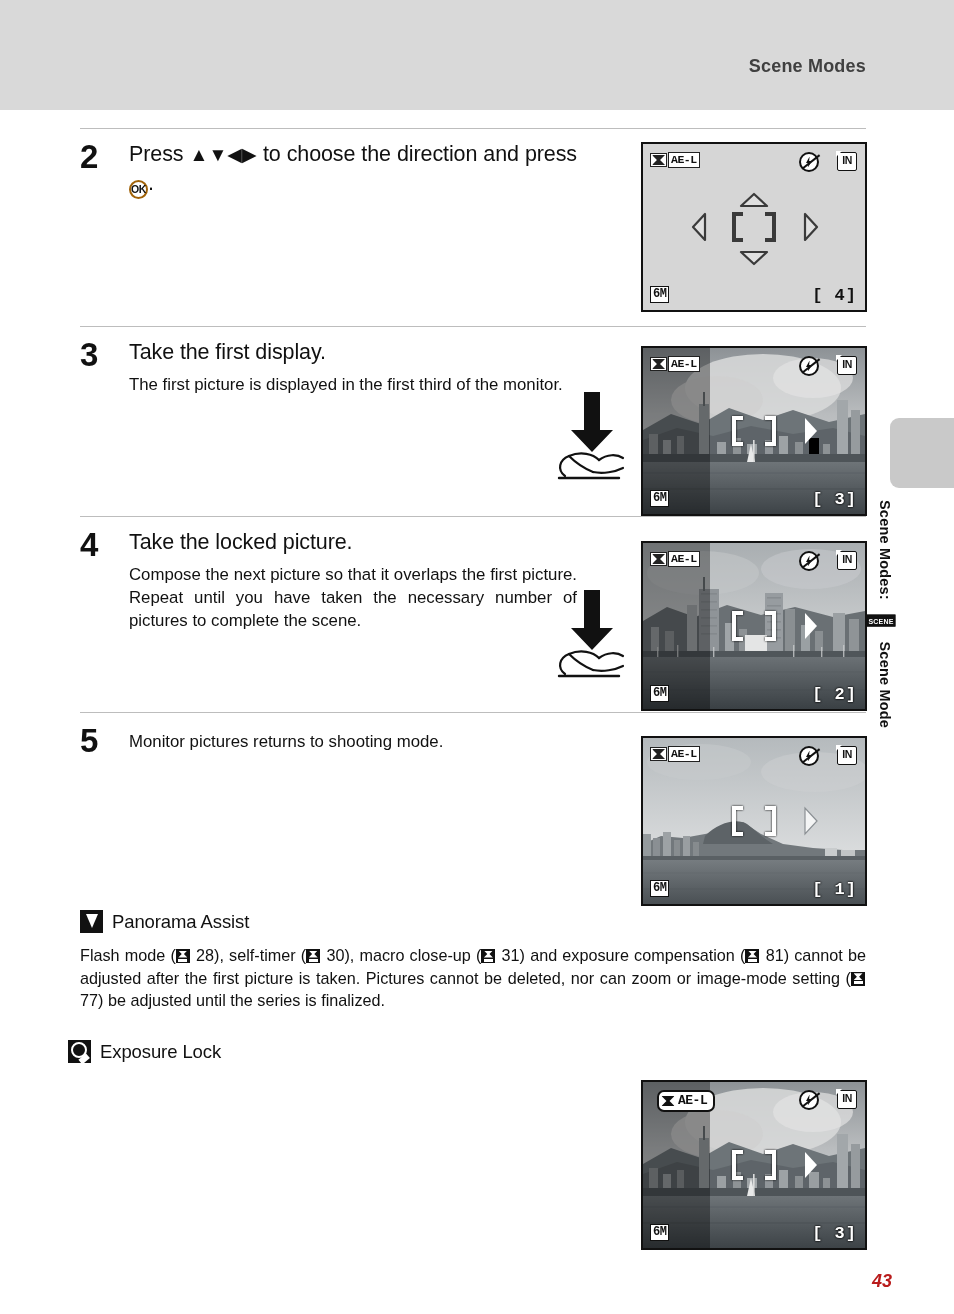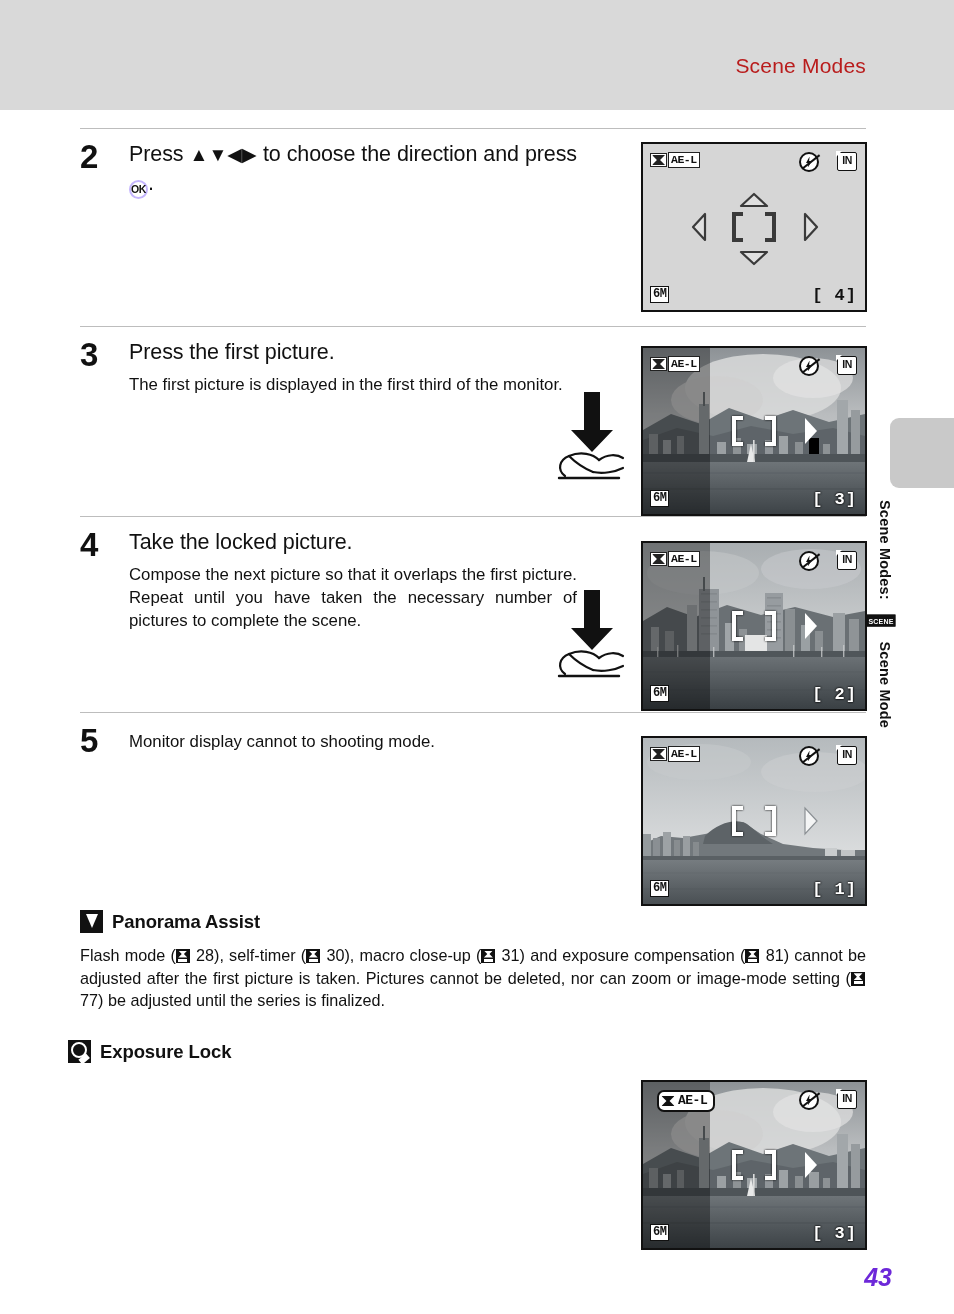--- a/index.html
+++ b/index.html
@@ -13,22 +13,22 @@
     overflow:hidden;
   }
 
   
   .header-band{
     position:absolute; left:0; top:0; width:954px; height:110px;
     background:#d9d9d9;
   }
   .header-title{
     position:absolute; right:88px; top:66px;
-    font-size:21px; font-weight:400; letter-spacing:.2px;
-    color:#b91c1c; transform:translateY(-50%);
+    font-size:18px; font-weight:700; letter-spacing:.2px;
+    color:#404040; transform:translateY(-50%);
   }
 
   
   .page{ position:absolute; left:0; top:110px; width:954px; height:1204px; }
 
   
   .side-tab-block{
     position:absolute; left:890px; top:418px; width:64px; height:70px;
     background:#c9c9c9; border-radius:9px 0 0 9px;
   }
@@ -67,21 +67,21 @@
   .step-desc{
     margin-top:6px;
     font-size:16.8px; font-weight:400; line-height:1.38;
     color:#111;
   }
   .step-desc.justify{ text-align:justify; text-align-last:left; }
 
   
   .dirarrows{ letter-spacing:0px; font-size:19px; }
   .okglyph{
-    display:inline-block; width:19px; height:19px; border:2px solid #c4b5fd;
+    display:inline-block; width:19px; height:19px; border:2px solid #a16207;
     border-radius:50%; font-size:10.5px; font-weight:700; line-height:15px;
     text-align:center; vertical-align:-3px; letter-spacing:-.5px;
   }
 
   
   .press-icon{ position:absolute; width:74px; height:94px; }
   .press-icon svg{ display:block; }
 
   
   .lcd{
@@ -178,21 +178,21 @@
   .tri.dark{ color:#3a3a3a; }
   .tri svg{ display:block; }
 
   
   .photo{ position:absolute; inset:0; }
   .dim{ position:absolute; left:0; top:0; bottom:0; background:rgba(0,0,0,.34); z-index:4; }
 
   
   .note{ position:absolute; }
   .note-head{ display:flex; align-items:center; gap:9px; }
-  .note-title{ font-size:18.5px; font-weight:700; color:#111; letter-spacing:-.1px;text-align:right; }
+  .note-title{ font-size:18.5px; font-weight:400; color:#111; letter-spacing:-.1px;text-align:right; }
   .note-body{
     margin-top:11px;
     font-size:16.2px; line-height:1.4; color:#111;
     text-align:justify; text-align-last:left;
   }
   .caution-ic{
     width:23px; height:23px; background:#111; position:relative;
   }
   .caution-ic:before{
     content:""; position:absolute; left:50%; top:4px; transform:translateX(-50%);
@@ -227,21 +227,21 @@
     width:9px; height:3px; background:#fff;
   }
   .ael-inline{
     font-family:"Liberation Mono", monospace;
     font-weight:700; font-size:16.5px; letter-spacing:-.6px;
   }
 
   
   .pageno{
     position:absolute; right:62px; bottom:22px;
-    font-size:25px; font-weight:700; font-style:italic; color:#6d28d9;
+    font-size:18px; font-weight:700; font-style:italic; color:#b91c1c;
   }
 </style>
 </head>
 <body>
 
 <div class="header-band"></div>
 <div class="header-title">Scene Modes</div>
 
 <div class="side-tab-block"></div>
 <div class="side-tab-text">
@@ -264,21 +264,21 @@
         <span>Press</span>
         <span class="dirarrows">▲▼◀▶</span>
         <span>to choose the direction and press</span><span class="okglyph">OK</span><span>.</span>
       </div>
     </div>
   </div>
 
   <div class="step" style="left:80px; top:228px; width:500px">
     <div class="step-num">3</div>
     <div class="step-body">
-      <div class="step-title">Press the first picture.</div>
+      <div class="step-title">Take the first display.</div>
       <div class="step-desc">The first picture is displayed in the first third of the monitor.</div>
     </div>
   </div>
   <div class="press-icon" style="left:553px; top:280px">
     <svg width="74" height="94" viewBox="0 0 74 94">
       <path d="M31 2 h16 v38 h13 L39 62 L18 40 h13 z" fill="#111"></path>
       <path d="M6 88 h60" stroke="#111" stroke-width="2.4" fill="none" stroke-linecap="round"></path>
       <path d="M12 86 C4 80 6 70 16 66 C28 61 40 64 46 70" stroke="#111" stroke-width="2.2" fill="none" stroke-linecap="round"></path>
       <path d="M46 70 C54 64 64 64 70 68" stroke="#111" stroke-width="2.2" fill="none" stroke-linecap="round"></path>
       <path d="M16 66 C22 72 30 78 40 82" stroke="#111" stroke-width="2.2" fill="none" stroke-linecap="round"></path>
@@ -300,21 +300,21 @@
       <path d="M12 86 C4 80 6 70 16 66 C28 61 40 64 46 70" stroke="#111" stroke-width="2.2" fill="none" stroke-linecap="round"></path>
       <path d="M46 70 C54 64 64 64 70 68" stroke="#111" stroke-width="2.2" fill="none" stroke-linecap="round"></path>
       <path d="M16 66 C22 72 30 78 40 82" stroke="#111" stroke-width="2.2" fill="none" stroke-linecap="round"></path>
       <path d="M40 82 C50 84 62 82 70 78" stroke="#111" stroke-width="2.2" fill="none" stroke-linecap="round"></path>
     </svg>
   </div>
 
   <div class="step" style="left:80px; top:614px; width:500px">
     <div class="step-num">5</div>
     <div class="step-body">
-      <div class="step-desc">Monitor display cannot to shooting mode.</div>
+      <div class="step-desc">Monitor pictures returns to shooting mode.</div>
     </div>
   </div>
 
   <div class="lcd" style="left:641px; top:32px">
     <div class="lcd-inner">
       <div class="osd osd-ael">
         <div class="pan-ic"></div>
         <div class="ael-text">AE-L</div>
       </div>
       <div class="osd osd-flash">

